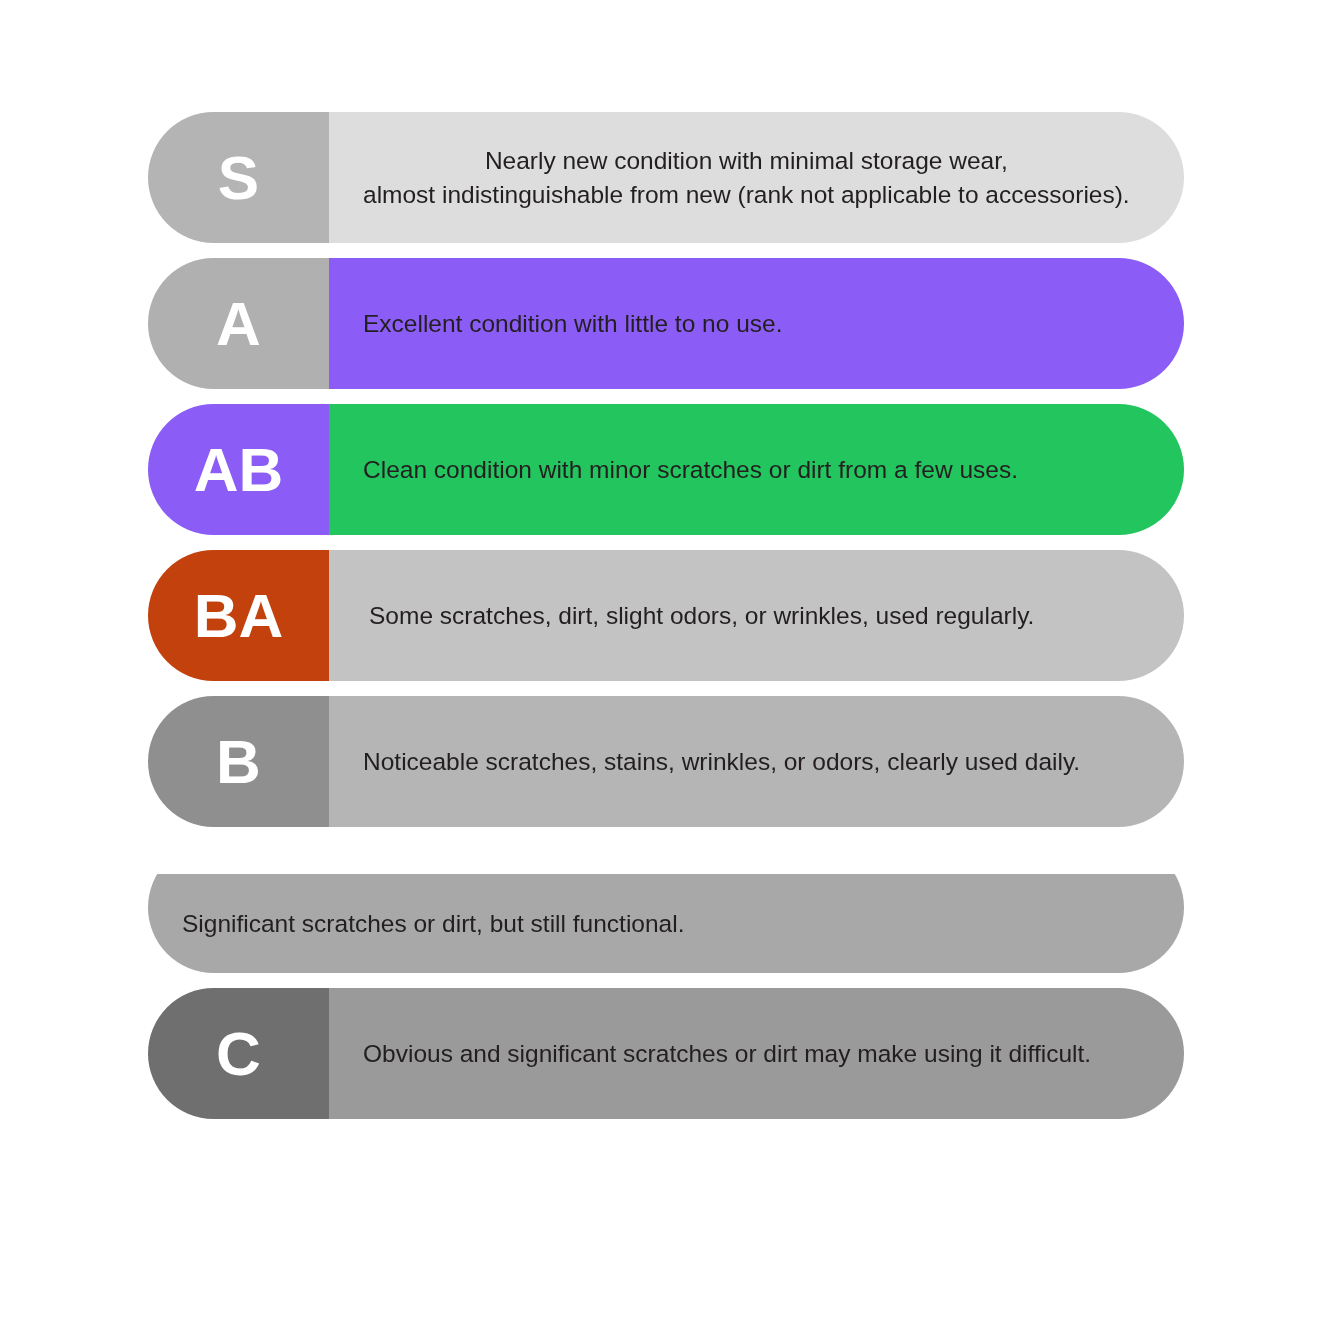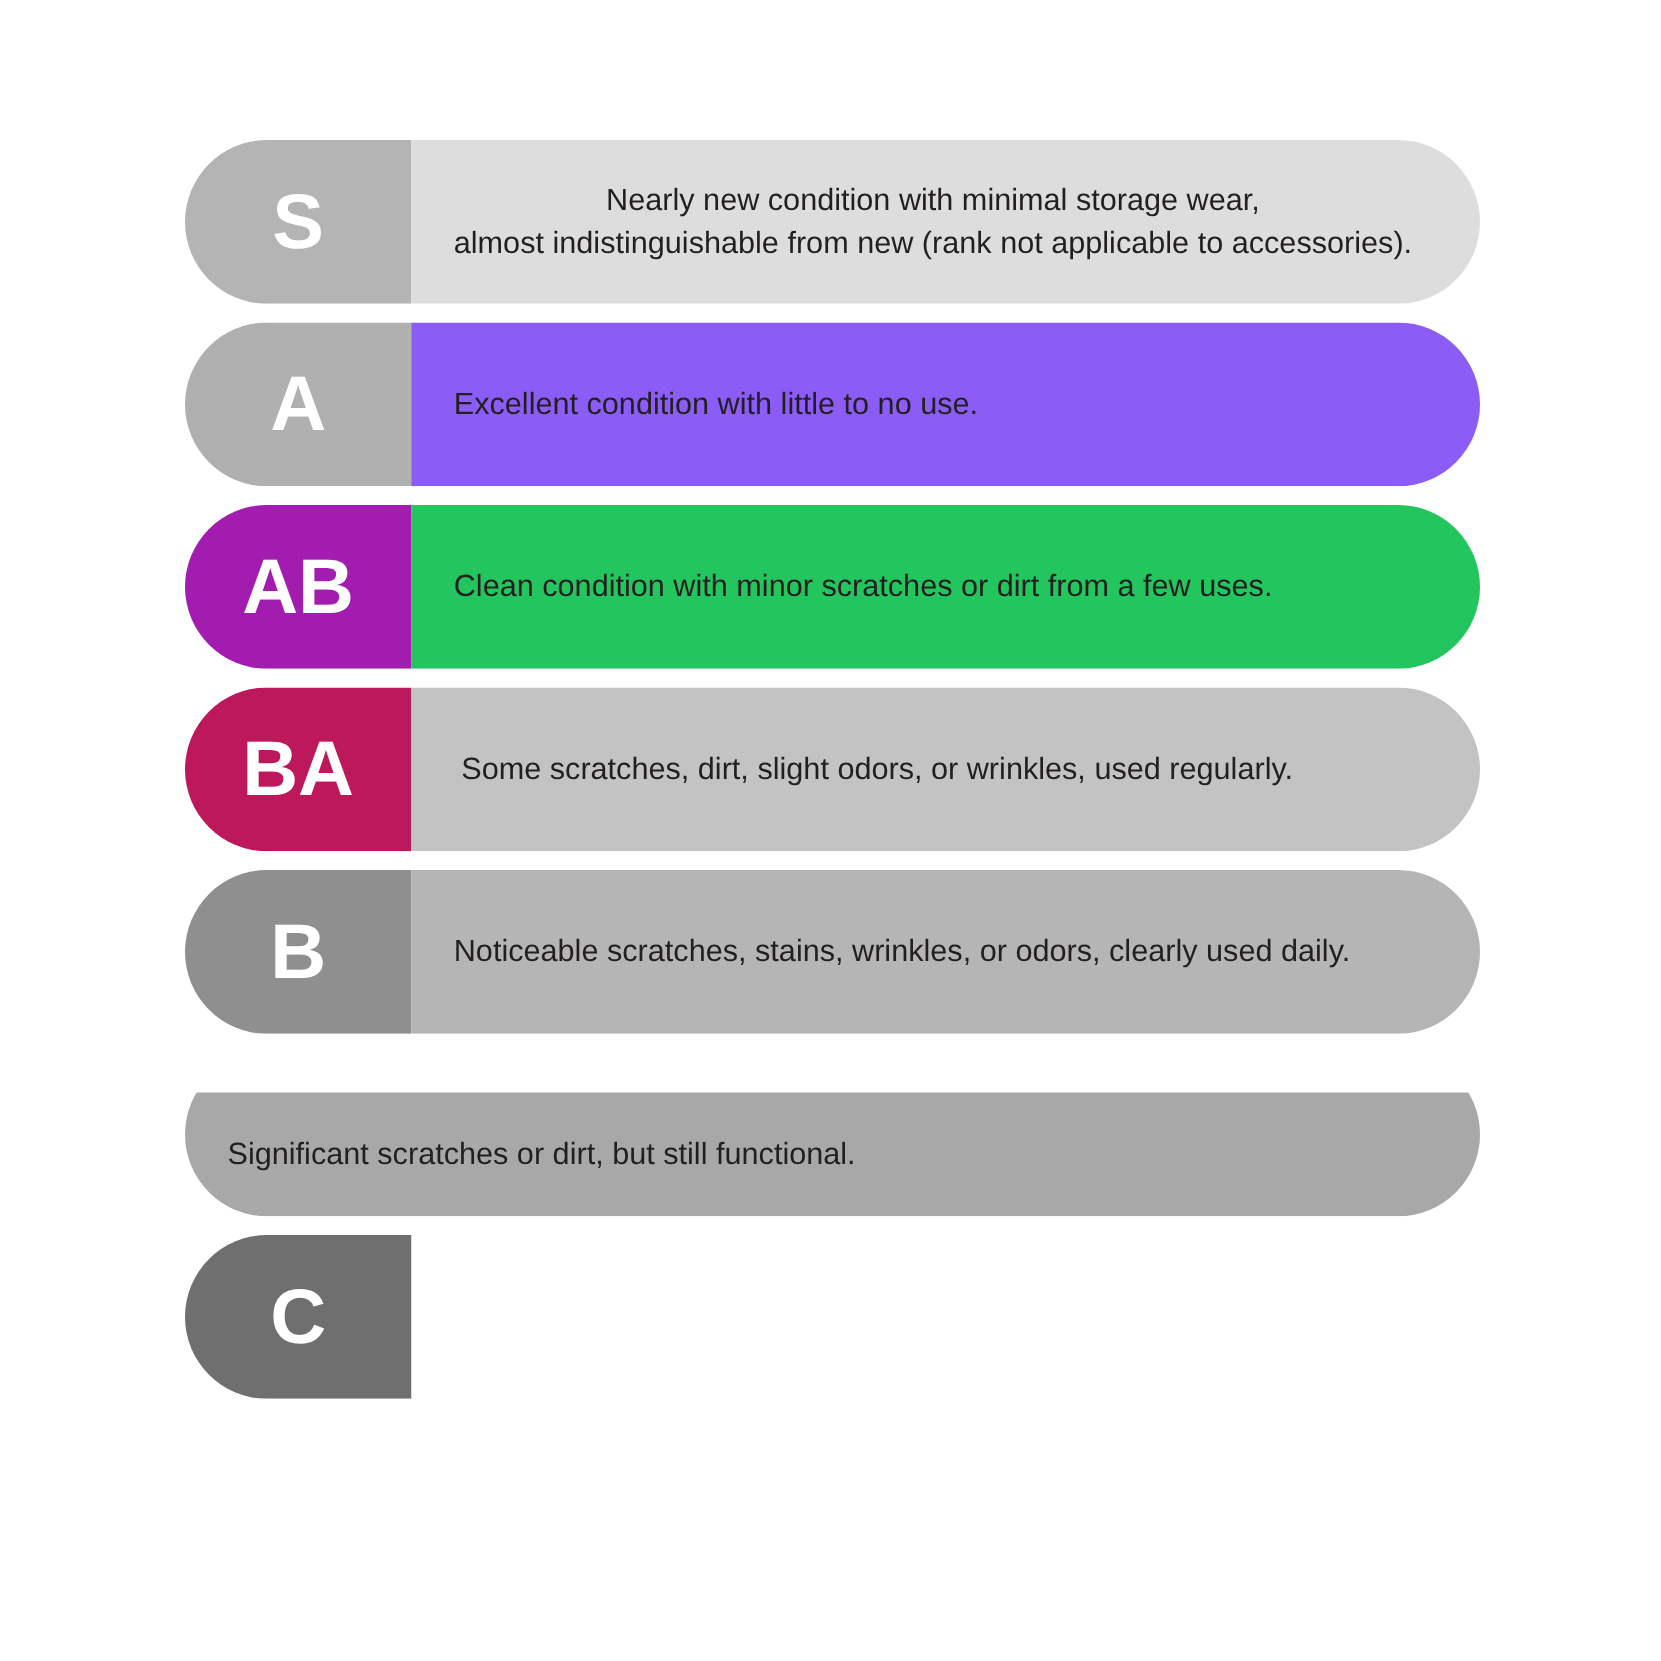--- a/index.html
+++ b/index.html
@@ -62,35 +62,36 @@
     <div class="rank-desc" style="background: rgb(221, 221, 221); text-align: center;">Nearly new condition with minimal storage wear,
 almost indistinguishable from new (rank not applicable to accessories).</div>
   </div>
 
   <div class="rank-row">
     <div class="rank-badge" style="background: rgb(176, 176, 176);">A</div>
     <div class="rank-desc" style="background: #8b5cf6;">Excellent condition with little to no use.</div>
   </div>
 
   <div class="rank-row">
-    <div class="rank-badge" style="background: #a21caf;">AB</div>
+    <div class="rank-badge" style="background: #8b5cf6;">AB</div>
     <div class="rank-desc" style="background: #22c55e;">Clean condition with minor scratches or dirt from a few uses.</div>
   </div>
 
   <div class="rank-row">
-    <div class="rank-badge" style="background: #be185d; text-align: center;">BA</div>
+    <div class="rank-badge" style="background: #c2410c; text-align: center;">BA</div>
     <div class="rank-desc" style="background: rgb(195, 195, 195); padding-left: 40px;">Some scratches, dirt, slight odors, or wrinkles, used regularly.</div>
   </div>
 
   <div class="rank-row">
     <div class="rank-badge" style="background: rgb(143, 143, 143);">B</div>
     <div class="rank-desc" style="background: rgb(181, 181, 181);">Noticeable scratches, stains, wrinkles, or odors, clearly used daily.</div>
   </div>
 
   <div class="rank-row">
     <div class="rank-desc" style="background: rgb(168, 168, 168); margin-top: 32px;">Significant scratches or dirt, but still functional.</div>
   </div>
 
   <div class="rank-row">
     <div class="rank-badge" style="background: rgb(111, 111, 111);">C</div>
+    <div class="rank-desc" style="background: rgb(154, 154, 154);">Obvious and significant scratches or dirt may make using it difficult.</div>
   </div>
 
 </div>
 
 </body></html>

